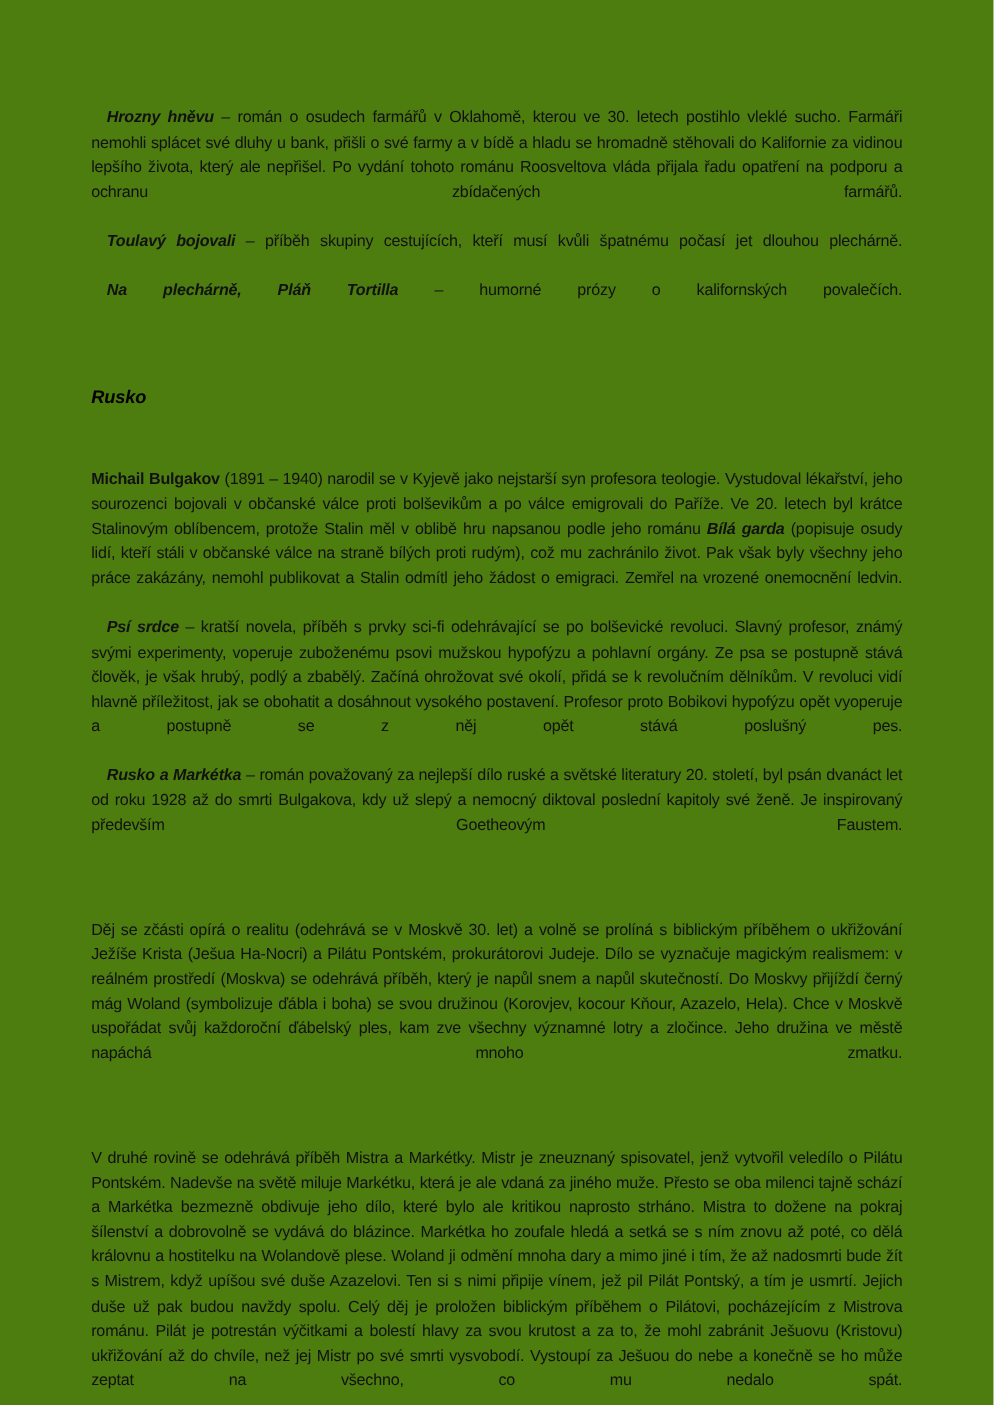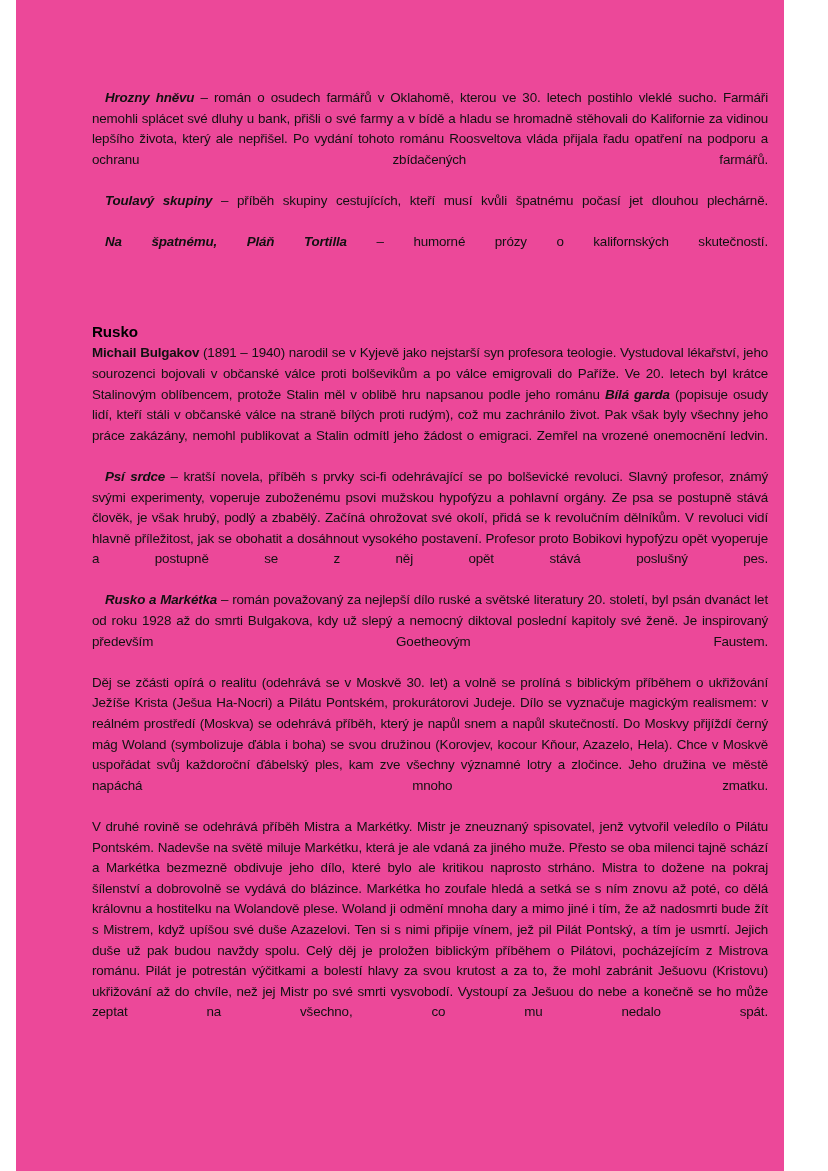--- a/index.html
+++ b/index.html
@@ -11,25 +11,25 @@
   body {
     width: 828px;
     height: 1171px;
     position: relative;
     font-family: "Liberation Sans", "DejaVu Sans", sans-serif;
     color: #111111;
     -webkit-font-smoothing: antialiased;
   }
   .page {
     position: absolute;
-    left: 16px;
+    left: 0;
     top: 0;
-    width: 768px;
+    width: 828px;
     height: 1171px;
-    background: #ec4899;
+    background: #4d7c0f;
     box-sizing: border-box;
     padding: 0;
     overflow: hidden;
   }
   .content {
     position: absolute;
     left: 76px;
     top: 88px;
     width: 676px;
   }
@@ -42,36 +42,38 @@
     line-height: 20.6px;
     letter-spacing: -0.15px;
     color: #111111;
     hyphens: none;
   }
   p.indent {
     text-indent: 13px;
   }
   p.noindent {
     text-indent: 0;
+    margin-top: 46px;
   }
   .title-work {
     font-weight: bold;
     font-style: italic;
   }
   .name-bold {
     font-weight: bold;
   }
   h2.section-heading {
     margin: 0;
     padding: 0;
     font-size: 15.2px;
     line-height: 22px;
     font-weight: bold;
     letter-spacing: -0.1px;
     color: #000000;
+    font-style: italic;
   }
   .gap-before-heading {
     height: 48px;
   }
   
   p.para:after {
     content: "";
     display: inline-block;
     width: 100%;
   }
@@ -80,23 +82,23 @@
   }
 </style>
 </head>
 <body>
 
 <div class="page">
   <div class="content">
 
     <p class="para indent"><span class="title-work">Hrozny hněvu</span><span> – román o osudech farmářů v Oklahomě, kterou ve 30. letech postihlo vleklé sucho. Farmáři nemohli splácet své dluhy u bank, přišli o své farmy a v bídě a hladu se hromadně stěhovali do Kalifornie za vidinou lepšího života, který ale nepřišel. Po vydání tohoto románu Roosveltova vláda přijala řadu opatření na podporu a ochranu zbídačených farmářů.</span></p>
 
-    <p class="para indent"><span class="title-work">Toulavý skupiny</span><span> – příběh skupiny cestujících, kteří musí kvůli špatnému počasí jet dlouhou plechárně.</span></p>
+    <p class="para indent"><span class="title-work">Toulavý bojovali</span><span> – příběh skupiny cestujících, kteří musí kvůli špatnému počasí jet dlouhou plechárně.</span></p>
 
-    <p class="para indent"><span class="title-work">Na špatnému, Pláň Tortilla</span><span> – humorné prózy o kalifornských skutečností.</span></p>
+    <p class="para indent"><span class="title-work">Na plechárně, Pláň Tortilla</span><span> – humorné prózy o kalifornských povalečích.</span></p>
 
     <div class="gap-before-heading"></div>
 
     <h2 class="section-heading">Rusko</h2>
 
     <p class="para noindent"><span class="name-bold">Michail Bulgakov</span><span> (1891 – 1940) narodil se v Kyjevě jako nejstarší syn profesora teologie. Vystudoval lékařství, jeho sourozenci bojovali v občanské válce proti bolševikům a po válce emigrovali do Paříže. Ve 20. letech byl krátce Stalinovým oblíbencem, protože Stalin měl v oblibě hru napsanou podle jeho románu </span><span class="title-work">Bílá garda</span><span> (popisuje osudy lidí, kteří stáli v občanské válce na straně bílých proti rudým), což mu zachránilo život. Pak však byly všechny jeho práce zakázány, nemohl publikovat a Stalin odmítl jeho žádost o emigraci. Zemřel na vrozené onemocnění ledvin.</span></p>
 
     <p class="para indent"><span class="title-work">Psí srdce</span><span> – kratší novela, příběh s prvky sci-fi odehrávající se po bolševické revoluci. Slavný profesor, známý svými experimenty, voperuje zuboženému psovi mužskou hypofýzu a pohlavní orgány. Ze psa se postupně stává člověk, je však hrubý, podlý a zbabělý. Začíná ohrožovat své okolí, přidá se k revolučním dělníkům. V revoluci vidí hlavně příležitost, jak se obohatit a dosáhnout vysokého postavení. Profesor proto Bobikovi hypofýzu opět vyoperuje a postupně se z něj opět stává poslušný pes.</span></p>
 
     <p class="para indent"><span class="title-work">Rusko a Markétka</span><span> – román považovaný za nejlepší dílo ruské a světské literatury 20. století, byl psán dvanáct let od roku 1928 až do smrti Bulgakova, kdy už slepý a nemocný diktoval poslední kapitoly své ženě. Je inspirovaný především Goetheovým Faustem.</span></p>

